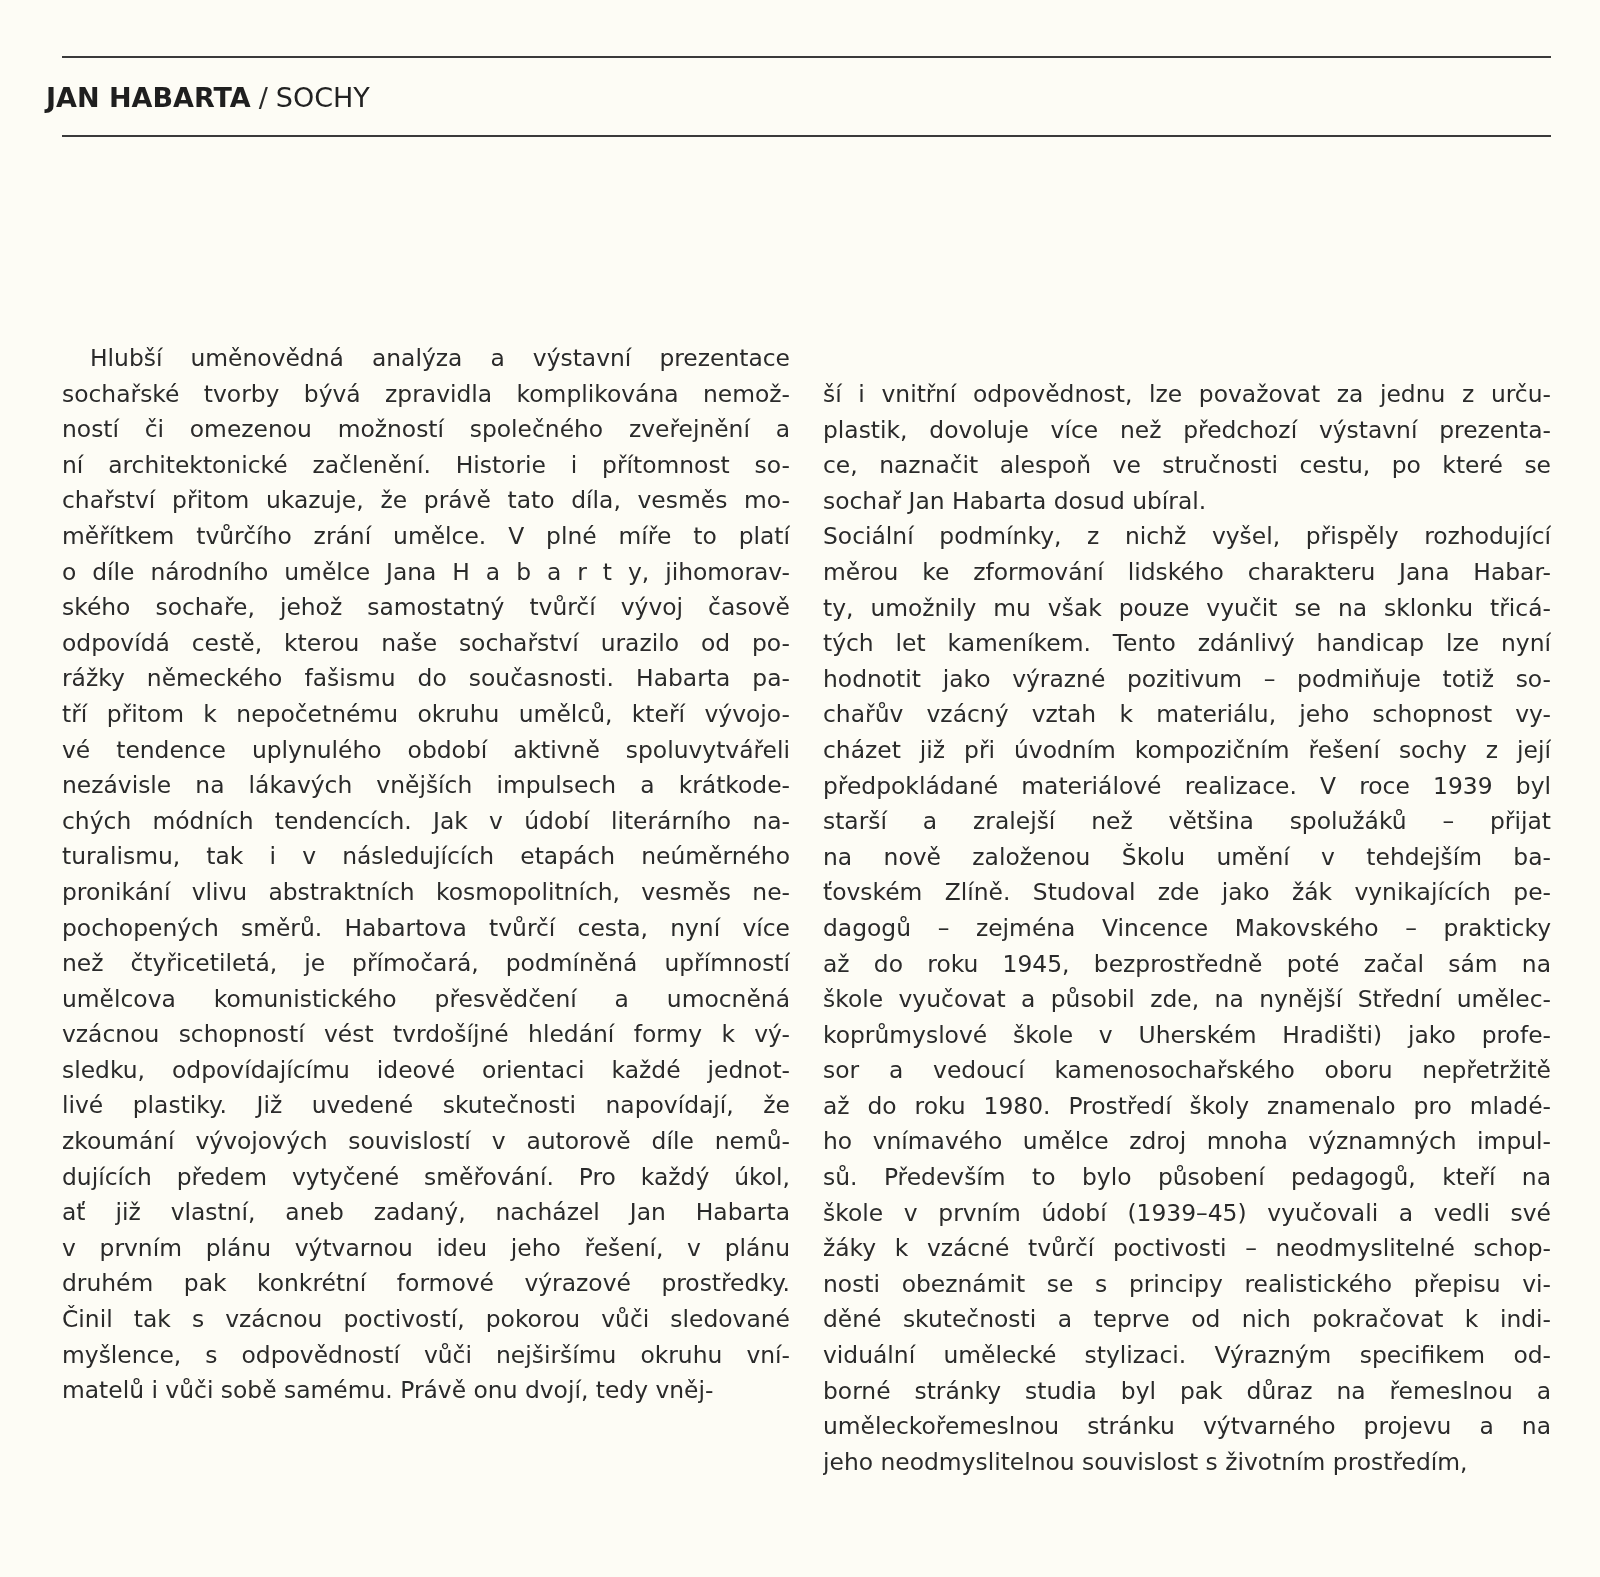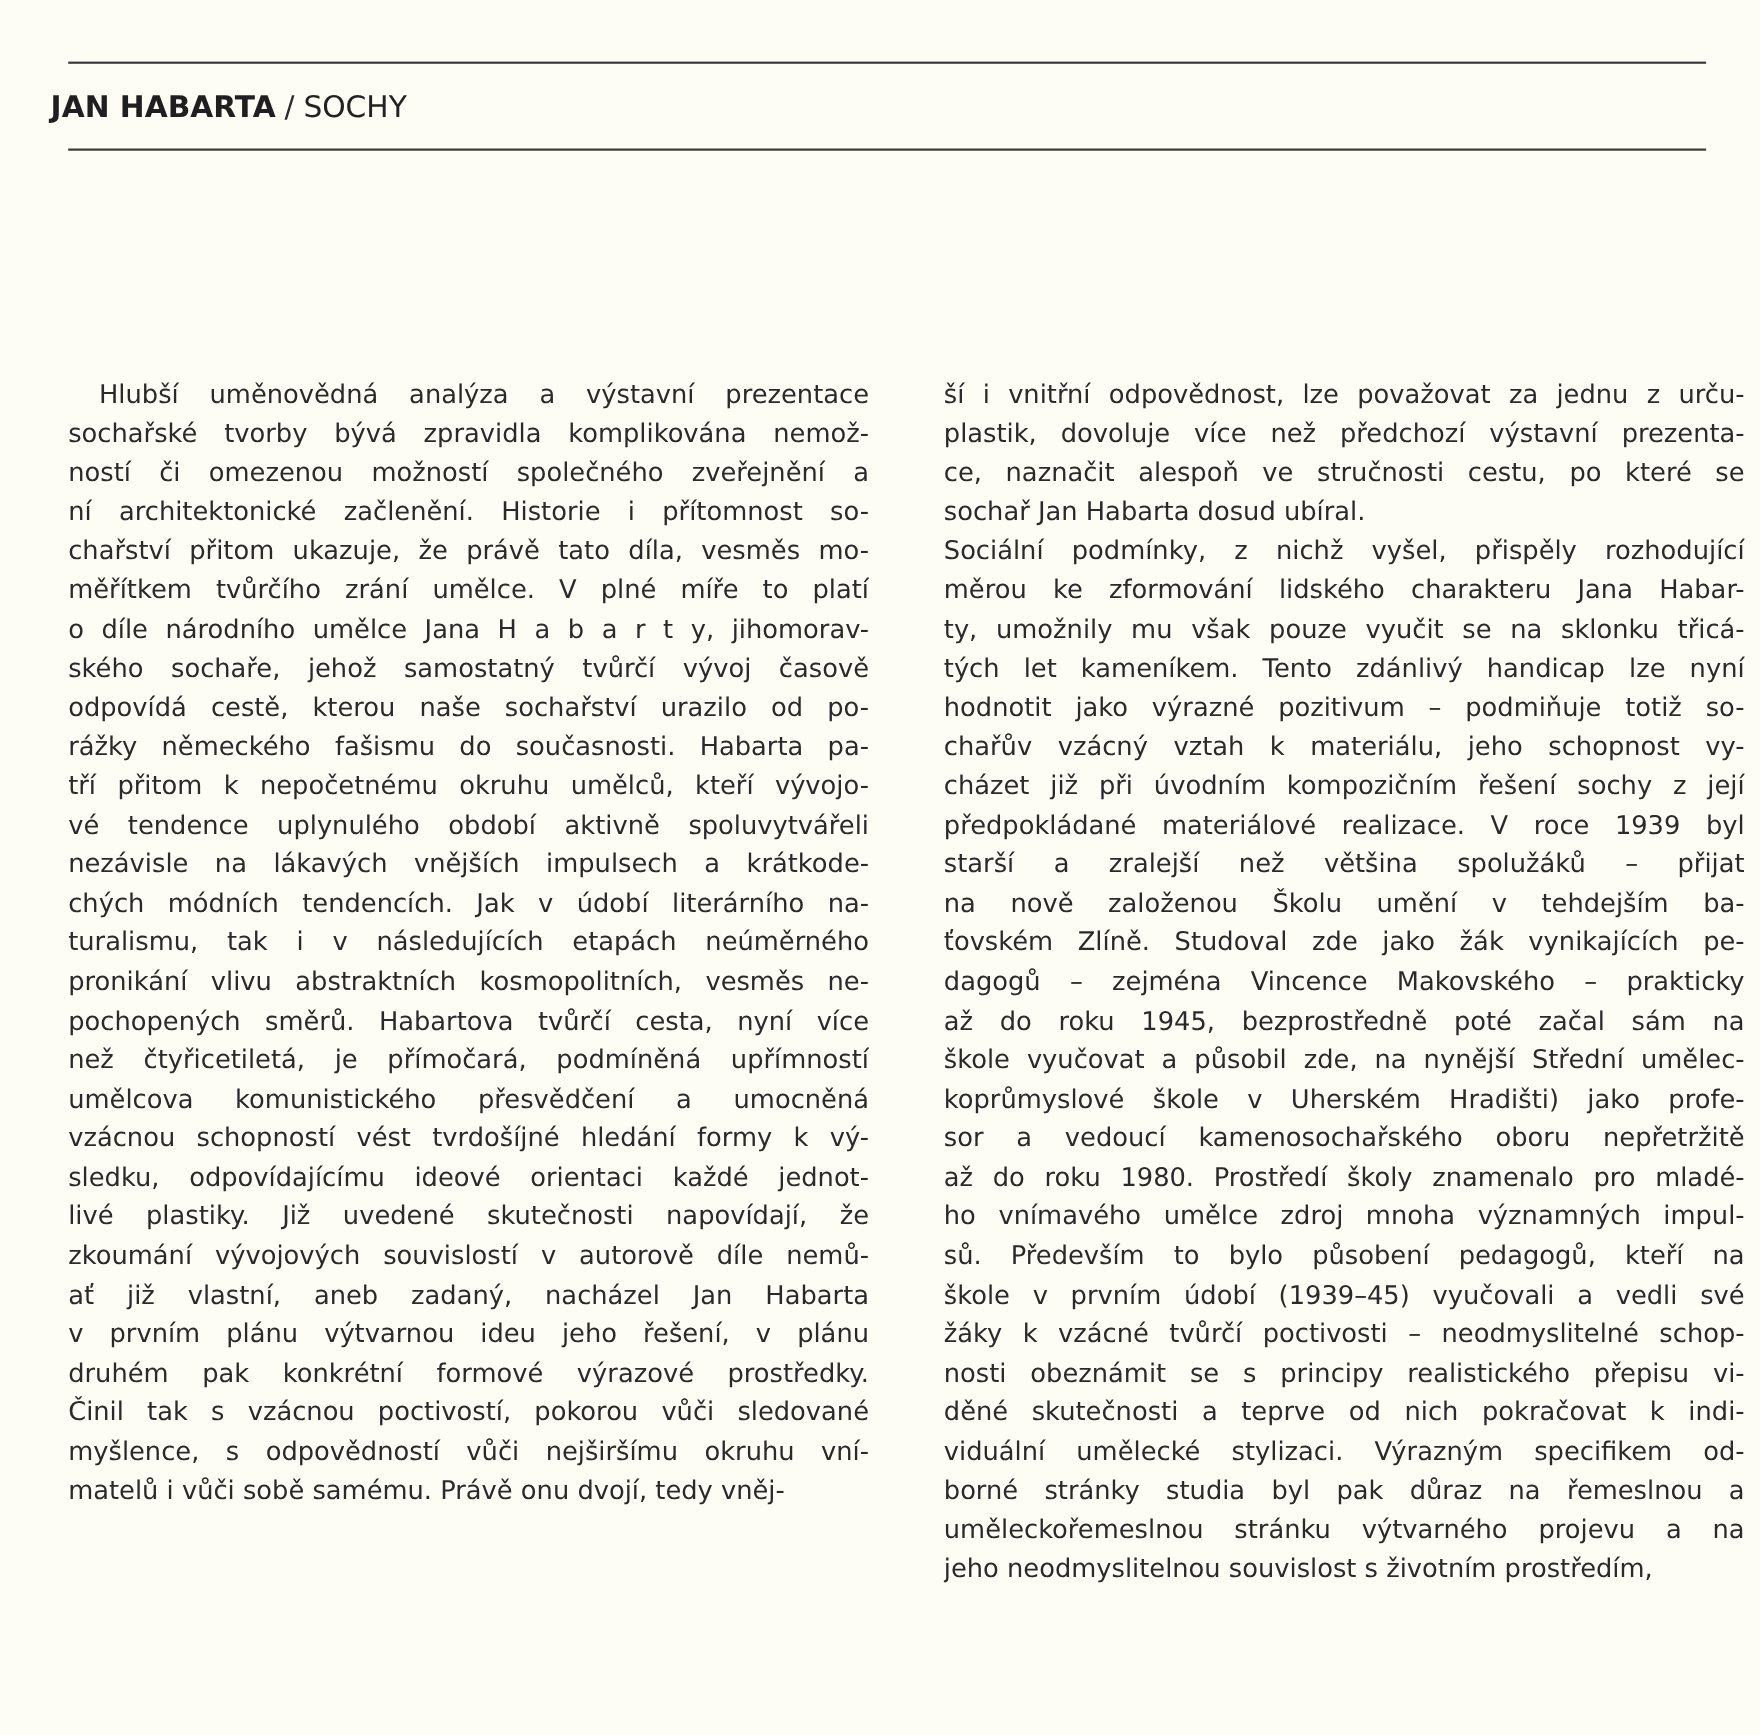--- a/index.html
+++ b/index.html
@@ -25,21 +25,21 @@
   }
   .header .author { font-weight: bold; color: #1f1f1f; }
   .header .sep { margin: 0 8px; font-weight: normal; }
   .header .section { font-weight: normal; color: #222; }
   .column {
     position: absolute; top: 341px; width: 728px;
     font-size: 23.4px; line-height: 35.6px;
     font-family: "DejaVu Sans", sans-serif;
   }
   .column.left { left: 62px; }
-  .column.right { left: 858px; }
+  .column.right { left: 823px; margin-top: 36px; }
   .line {
     display: block; height: 35.6px; white-space: nowrap;
     text-align: justify; text-align-last: justify;
     overflow: hidden;
   }
   .line.last { text-align-last: left; }
   .line.indent { padding-left: 28px; }
 </style>
 </head>
 <body>
@@ -69,20 +69,21 @@
     <span class="line">chých módních tendencích. Jak v údobí literárního na-</span>
     <span class="line">turalismu, tak i v následujících etapách neúměrného</span>
     <span class="line">pronikání vlivu abstraktních kosmopolitních, vesměs ne-</span>
     <span class="line">pochopených směrů. Habartova tvůrčí cesta, nyní více</span>
     <span class="line">než čtyřicetiletá, je přímočará, podmíněná upřímností</span>
     <span class="line">umělcova komunistického přesvědčení a umocněná</span>
     <span class="line">vzácnou schopností vést tvrdošíjné hledání formy k vý-</span>
     <span class="line">sledku, odpovídajícímu ideové orientaci každé jednot-</span>
     <span class="line">livé plastiky. Již uvedené skutečnosti napovídají, že</span>
     <span class="line">zkoumání vývojových souvislostí v autorově díle nemů-</span>
+    <span class="line">dujících předem vytyčené směřování. Pro každý úkol,</span>
     <span class="line">ať již vlastní, aneb zadaný, nacházel Jan Habarta</span>
     <span class="line">v prvním plánu výtvarnou ideu jeho řešení, v plánu</span>
     <span class="line">druhém pak konkrétní formové výrazové prostředky.</span>
     <span class="line">Činil tak s vzácnou poctivostí, pokorou vůči sledované</span>
     <span class="line">myšlence, s odpovědností vůči nejširšímu okruhu vní-</span>
     <span class="line last">matelů i vůči sobě samému. Právě onu dvojí, tedy vněj-</span>
   </div>
 <div class="column right" id="col-right">
     <span class="line">ší i vnitřní odpovědnost, lze považovat za jednu z urču-</span>
     <span class="line">plastik, dovoluje více než předchozí výstavní prezenta-</span>

